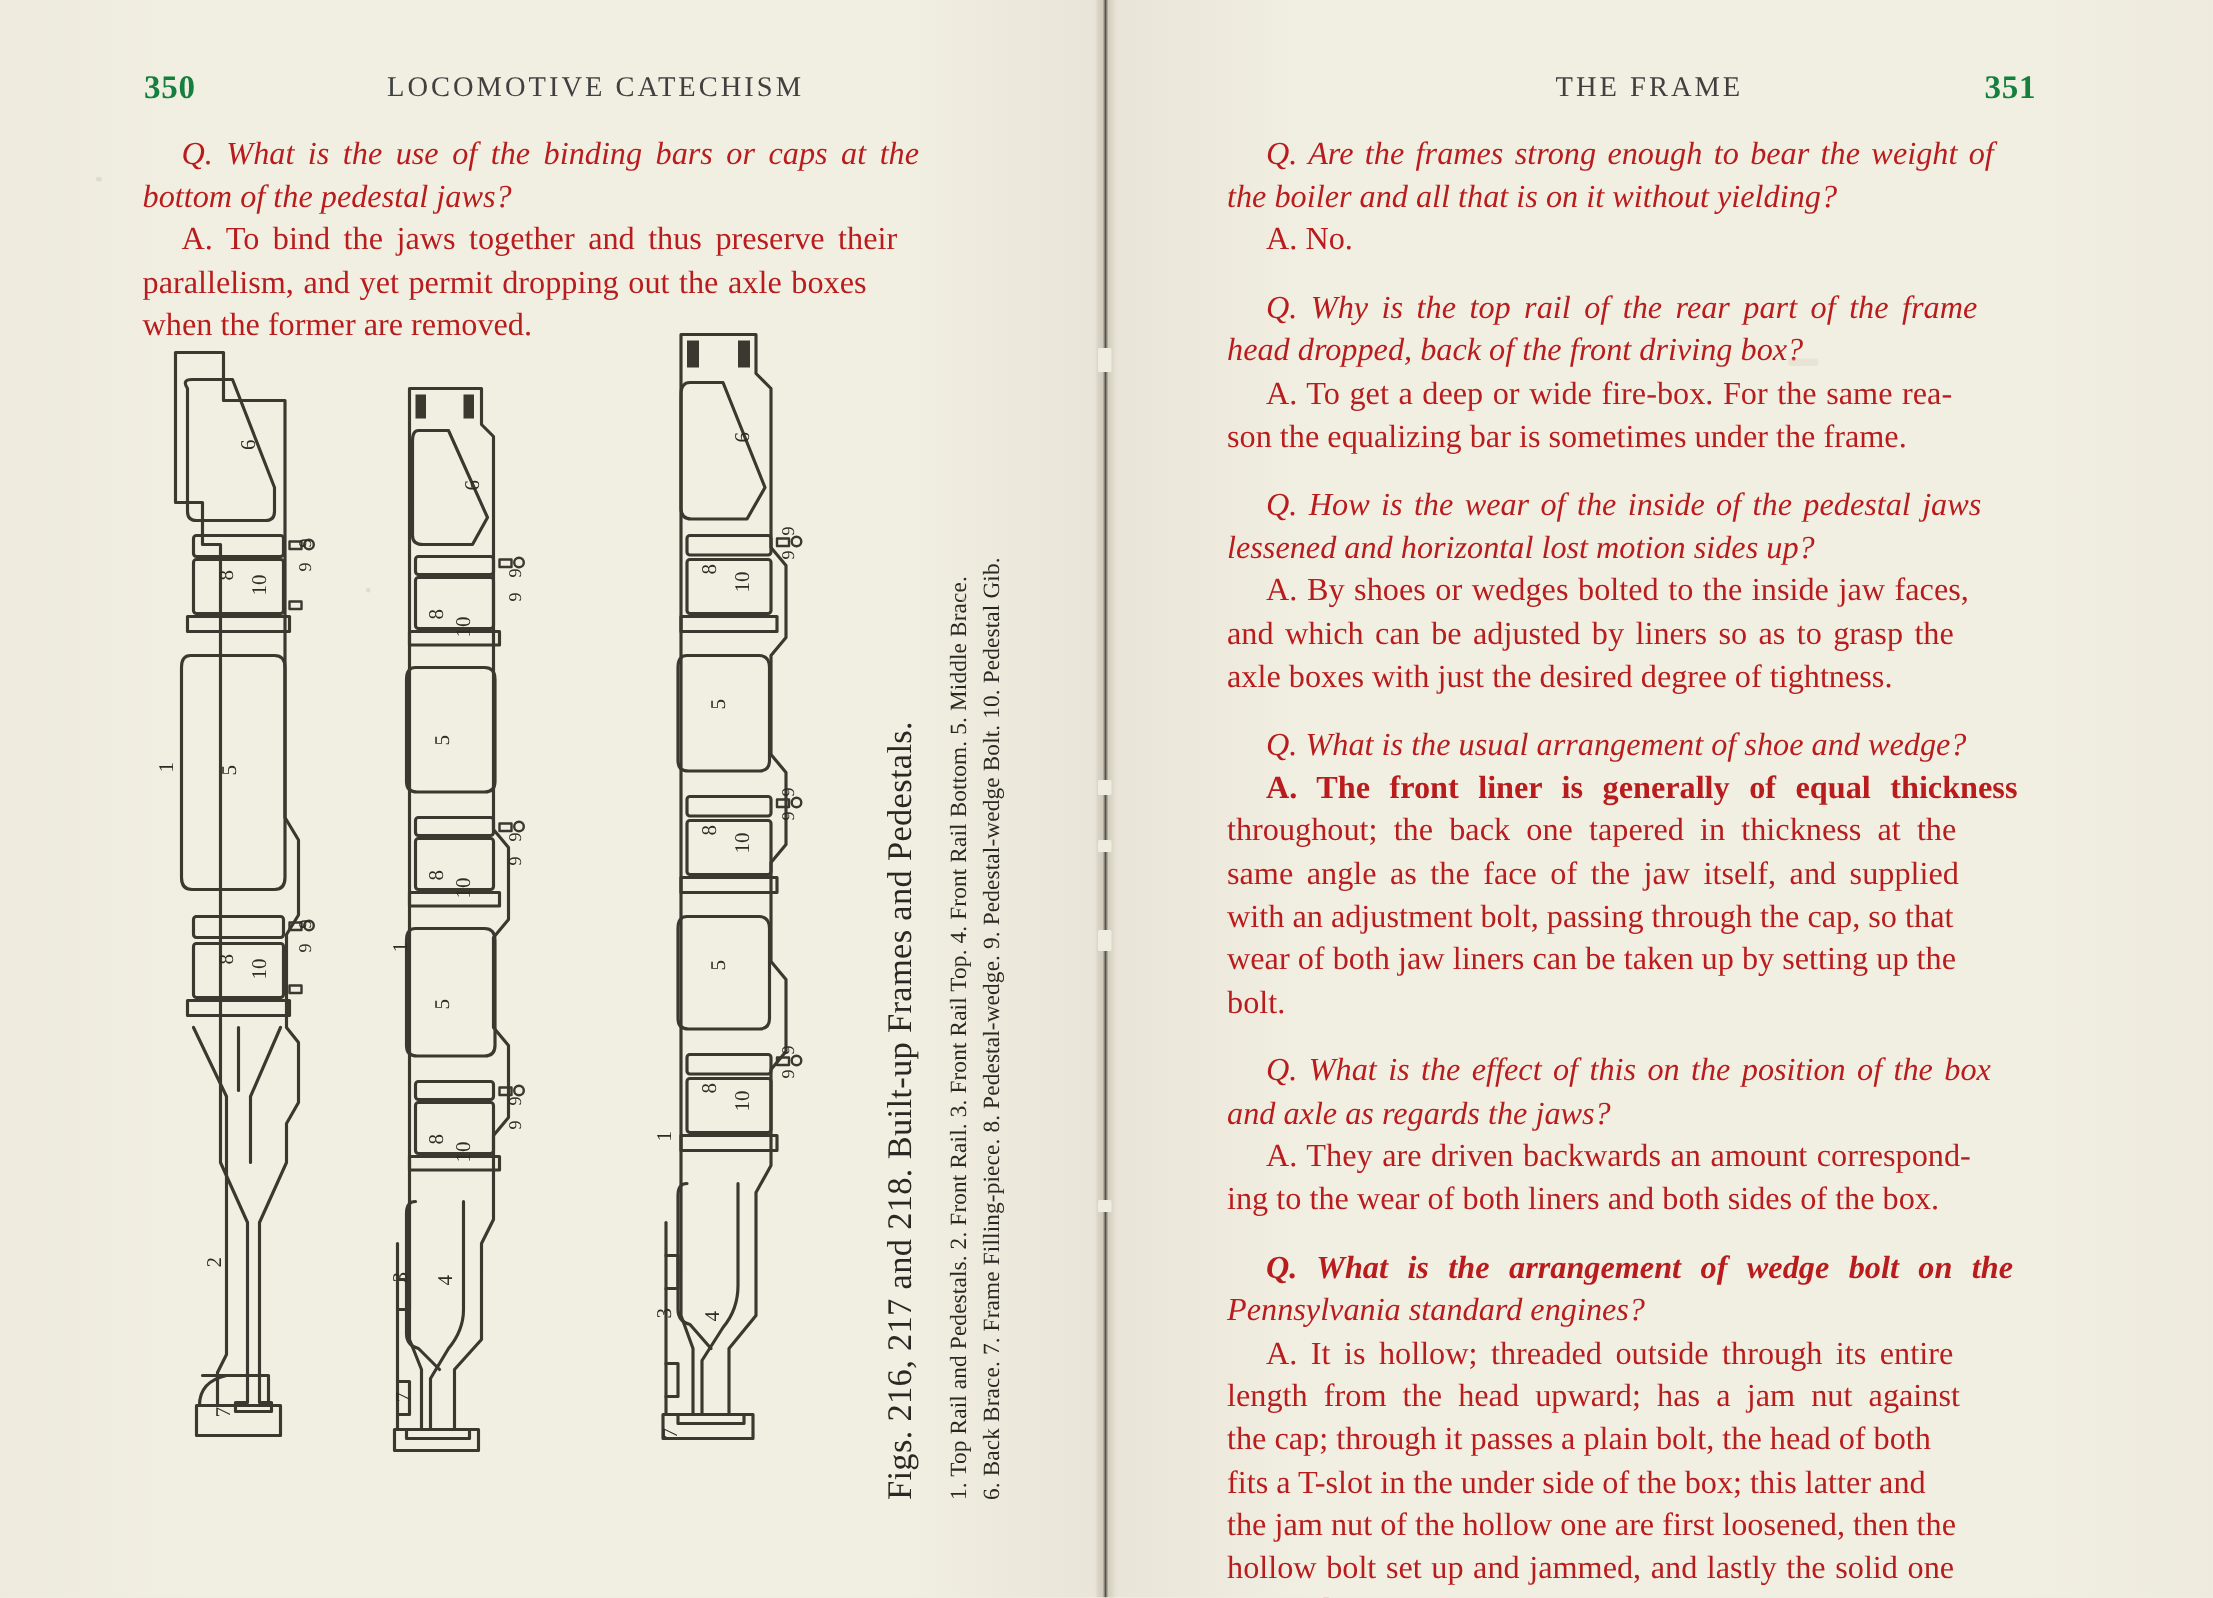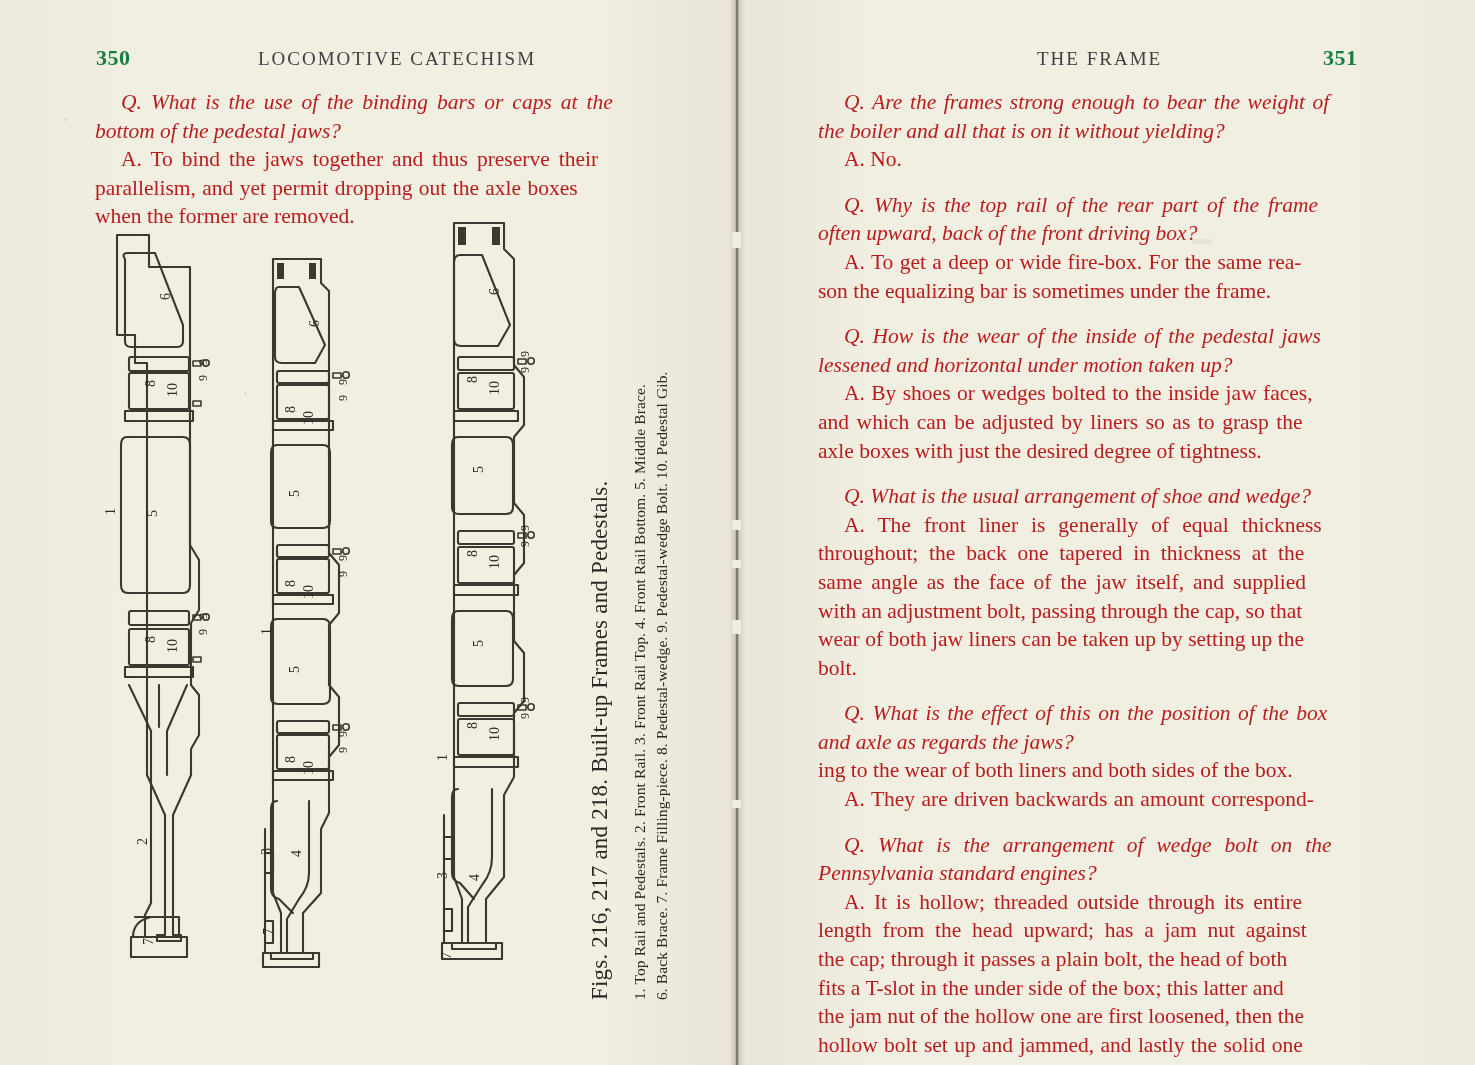--- a/index.html
+++ b/index.html
@@ -37,21 +37,21 @@
   .qa:last-child{margin-bottom:0;}
   .ln{display:block;white-space:nowrap;}
   .ln.ind{text-indent:26px;}
   .q .ln{font-style:italic;}
   
   .j1{word-spacing:0px;}
   .j2{word-spacing:1.0px;font-family:Liberation Serif, serif;}
   .j3{word-spacing:2.2px;}
   .j4{word-spacing:3.6px;}
   .j5{word-spacing:5.4px;}
-  .j6{word-spacing:7.6px;}
+  .j6{word-spacing:7.6px;font-weight:bold;}
 
   
   .figblock{position:absolute;left:95px;top:215px;width:580px;height:790px;}
   .figsvg{position:absolute;left:0;top:0;}
 
   .caption{position:absolute;left:565px;top:205px;width:120px;height:800px;}
   .caption .rot{
     position:absolute;transform-origin:0 0;
     transform:rotate(-90deg);
     white-space:nowrap;color:#2a2822;
@@ -306,30 +306,30 @@
     <div class="qa q">
       <span class="ln ind j3">Q. Are the frames strong enough to bear the weight of</span>
       <span class="ln j1">the boiler and all that is on it without yielding?</span>
     </div>
     <div class="qa a" style="margin-top:-17px;">
       <span class="ln ind j1">A. No.</span>
     </div>
 
     <div class="qa q">
       <span class="ln ind j4">Q. Why is the top rail of the rear part of the frame</span>
-      <span class="ln j1">often upward, back of the front driving box?</span>
+      <span class="ln j1">head dropped, back of the front driving box?</span>
     </div>
     <div class="qa a" style="margin-top:-17px;">
       <span class="ln ind j2">A. To get a deep or wide fire-box.  For the same rea-</span>
       <span class="ln j1">son the equalizing bar is sometimes under the frame.</span>
     </div>
 
     <div class="qa q">
       <span class="ln ind j3">Q. How is the wear of the inside of the pedestal jaws</span>
-      <span class="ln j1">lessened and horizontal under motion taken up?</span>
+      <span class="ln j1">lessened and horizontal lost motion sides up?</span>
     </div>
     <div class="qa a" style="margin-top:-17px;">
       <span class="ln ind j2">A. By shoes or wedges bolted to the inside jaw faces,</span>
       <span class="ln j3">and which can be adjusted by liners so as to grasp the</span>
       <span class="ln j1">axle boxes with just the desired degree of tightness.</span>
     </div>
 
     <div class="qa q">
       <span class="ln ind j1">Q. What is the usual arrangement of shoe and wedge?</span>
     </div>
@@ -340,22 +340,22 @@
       <span class="ln j1">with an adjustment bolt, passing through the cap, so that</span>
       <span class="ln j1">wear of both jaw liners can be taken up by setting up the</span>
       <span class="ln j1">bolt.</span>
     </div>
 
     <div class="qa q">
       <span class="ln ind j3">Q. What is the effect of this on the position of the box</span>
       <span class="ln j1">and axle as regards the jaws?</span>
     </div>
     <div class="qa a" style="margin-top:-17px;">
+      <span class="ln ind j2">A. They are driven backwards an amount correspond-</span>
       <span class="ln j1">ing to the wear of both liners and both sides of the box.</span>
-      <span class="ln ind j2">A. They are driven backwards an amount correspond-</span>
     </div>
 
     <div class="qa q">
       <span class="ln ind j6">Q. What is the arrangement of wedge bolt on the</span>
       <span class="ln j1">Pennsylvania standard engines?</span>
     </div>
     <div class="qa a" style="margin-top:-17px;">
       <span class="ln ind j4">A. It is hollow; threaded outside through its entire</span>
       <span class="ln j5">length from the head upward; has a jam nut against</span>
       <span class="ln j1">the cap; through it passes a plain bolt, the head of both</span>

